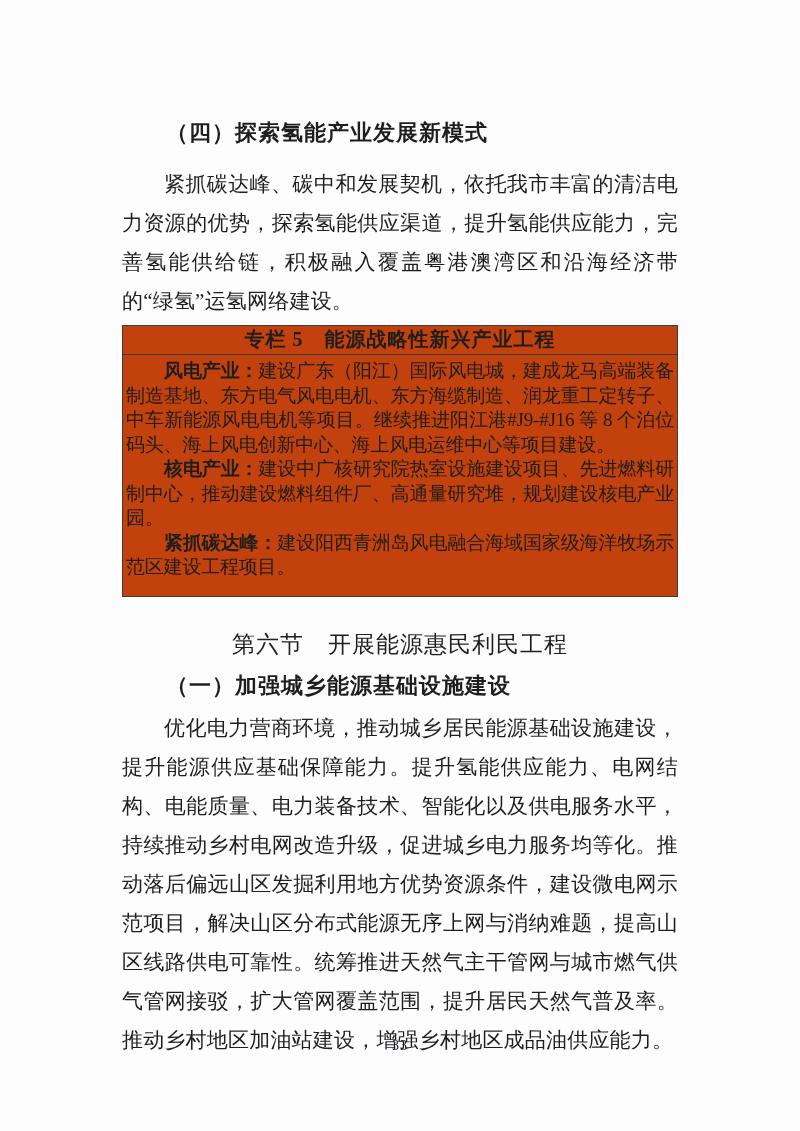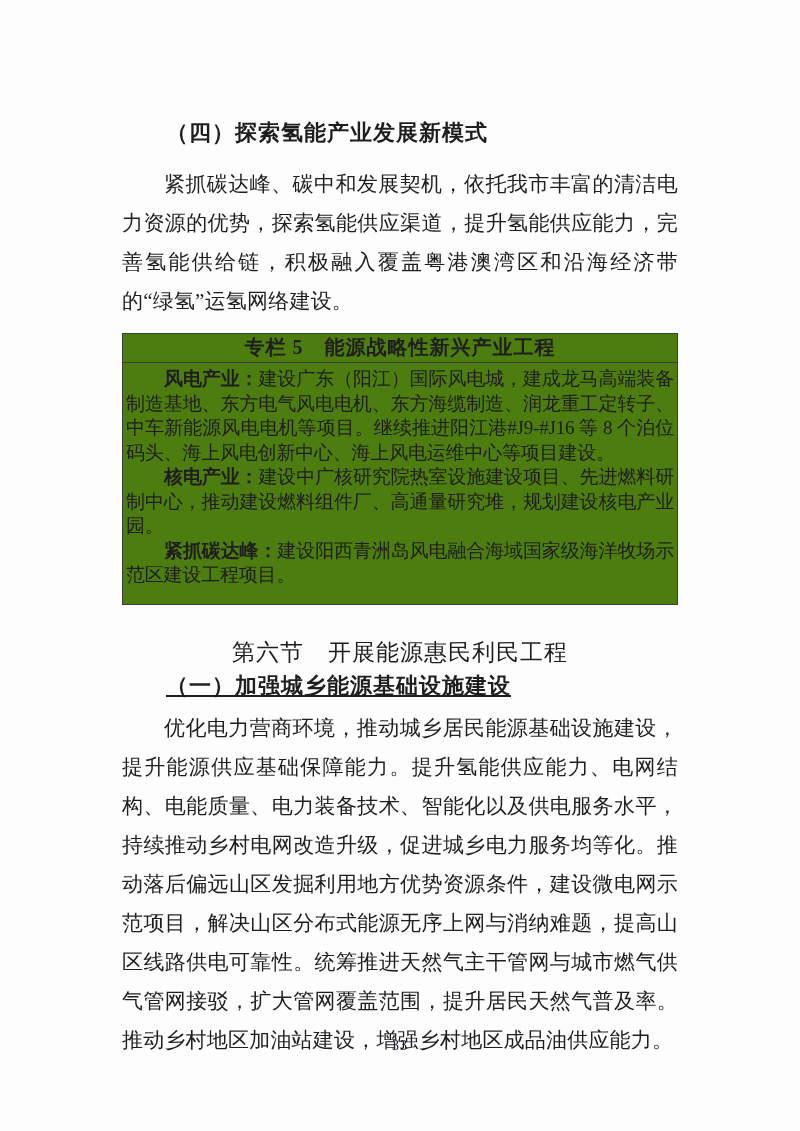--- a/index.html
+++ b/index.html
@@ -30,23 +30,23 @@
     font-size: 21px;
     line-height: 39px;
     letter-spacing: 0.2px;
     text-align: justify;
     text-justify: inter-ideograph;
     text-indent: 2em;
     margin-top: 16px;
     word-break: break-all;
   }
   .feature-box {
-    margin-top: 12px;
+    margin-top: 4px;
     border: 1.5px solid #3c3c3c;
-    background: #4d7c0f;
+    background: #c2410c;
   }
   .feature-box-header {
     font-size: 20px;
     font-weight: bold;
     text-align: center;
     line-height: 27px;
     height: 29px;
     letter-spacing: 1px;
     border-bottom: 1.5px solid #3c3c3c;
   }
@@ -64,23 +64,22 @@
   }
   .h-section {
     margin-top: 32px;
     text-align: center;
     font-size: 23px;
     font-weight: normal;
     letter-spacing: 1px;
     line-height: 32px;
   }
   .h-sub2 {
-    margin-top: 2px;
+    margin-top: 10px;
     line-height: 30px;
-    text-decoration: underline;
   }
   .para2 {
     margin-top: 8px;
   }
   .page-footer {
     position: absolute;
     top: 1038px;
     left: 0;
     width: 800px;
     text-align: center;

